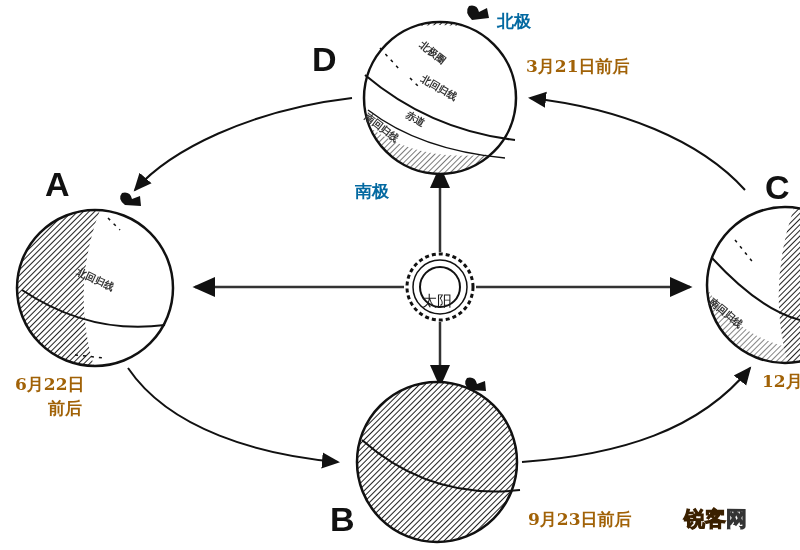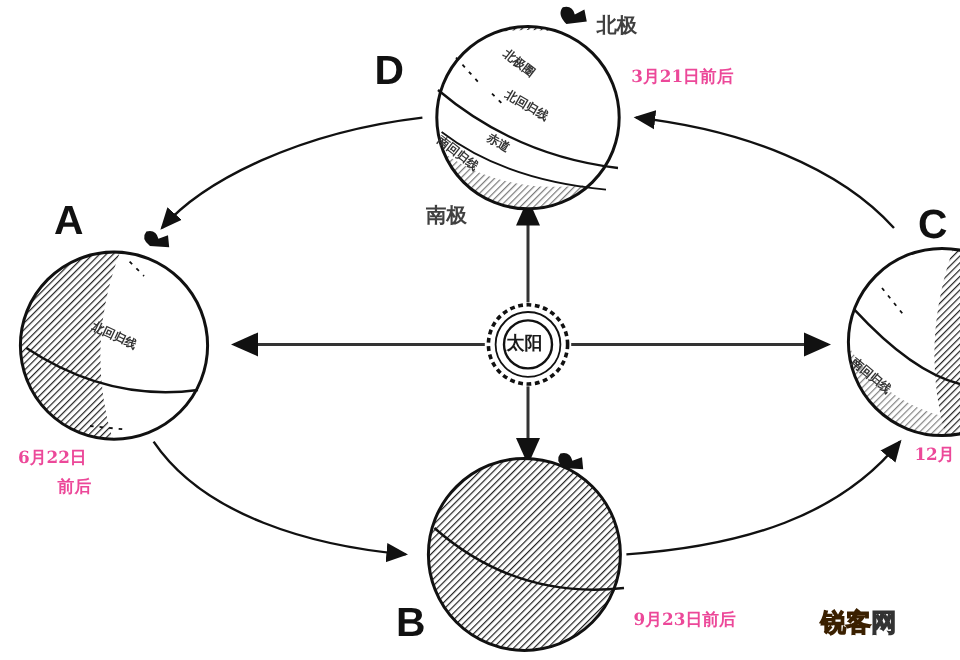--- a/index.html
+++ b/index.html
@@ -1,22 +1,22 @@
 <!DOCTYPE html>
 <html><head>
 <meta charset="utf-8">
 <style>
   html, body { margin:0; padding:0; background:#ffffff; }
   body { width:800px; height:550px; position:relative; overflow:hidden;
          font-family:"DejaVu Serif", serif; color:#1a1a1a; }
   svg { position:absolute; left:0; top:0; }
   .lbl { position:absolute; white-space:nowrap; }
   .big { font-family:"Liberation Sans", sans-serif; font-size:34px; font-weight:bold; color:#111; }
-  .date { font-size:14px; font-weight:bold; color:#ec4899; }
-  .pole { font-size:17px; font-weight:bold; color:#404040;text-align:right; }
+  .date { font-size:17px; font-weight:bold; color:#a16207; }
+  .pole { font-size:17px; font-weight:bold; color:#0369a1;text-align:right; }
   .tiny { font-size:10px; font-weight:bold; color:#333; transform-origin:left top; }
   .wm { position:absolute; left:684px; top:505px; font-family:"DejaVu Sans", sans-serif;
         font-size:21px; font-weight:bold; }
   .wm .o { color:#e8731a; -webkit-text-stroke:1px #3a2000; }
   .wm .w { color:#ffffff; -webkit-text-stroke:1px #333; }
 </style>
 </head>
 <body>
 
 <svg width="800" height="550" viewBox="0 0 800 550">
@@ -103,29 +103,29 @@
     <path d="M735,240 L755,265" stroke="#111" stroke-width="1.5" stroke-dasharray="3 5"></path>
   </g>
 </svg>
 
 <div class="lbl big" style="left:312px;top:40px;">D</div>
 <div class="lbl big" style="left:45px;top:165px;">A</div>
 <div class="lbl big" style="left:330px;top:500px;">B</div>
 <div class="lbl big" style="left:765px;top:168px;">C</div>
 
 <div class="lbl pole" style="left:497px;top:10px;">北极</div>
-<div class="lbl pole" style="left:355px;top:168px;">南极</div>
+<div class="lbl pole" style="left:355px;top:180px;">南极</div>
 
 <div class="lbl date" style="left:526px;top:55px;">3月21日前后</div>
 <div class="lbl date" style="left:15px;top:373px;">6月22日</div>
 <div class="lbl date" style="left:48px;top:397px;">前后</div>
 <div class="lbl date" style="left:528px;top:508px;">9月23日前后</div>
 <div class="lbl date" style="left:762px;top:370px;">12月</div>
 
-<div class="lbl" style="left:422px;top:277px;font-size:15px;font-weight:bold;">太阳</div>
+<div class="lbl" style="left:422px;top:292px;font-size:15px;font-weight:normal;">太阳</div>
 
 <div class="lbl tiny" style="left:425px;top:38px;transform:rotate(38deg);">北极圈</div>
 <div class="lbl tiny" style="left:425px;top:72px;transform:rotate(30deg);">北回归线</div>
 <div class="lbl tiny" style="left:410px;top:108px;transform:rotate(30deg);">赤道</div>
 <div class="lbl tiny" style="left:370px;top:110px;transform:rotate(38deg);">南回归线</div>
 <div class="lbl tiny" style="left:80px;top:265px;transform:rotate(25deg);">北回归线</div>
 <div class="lbl tiny" style="left:715px;top:295px;transform:rotate(40deg);">南回归线</div>
 
 <div class="wm"><span class="o">锐客</span><span class="w">网</span></div>
 

